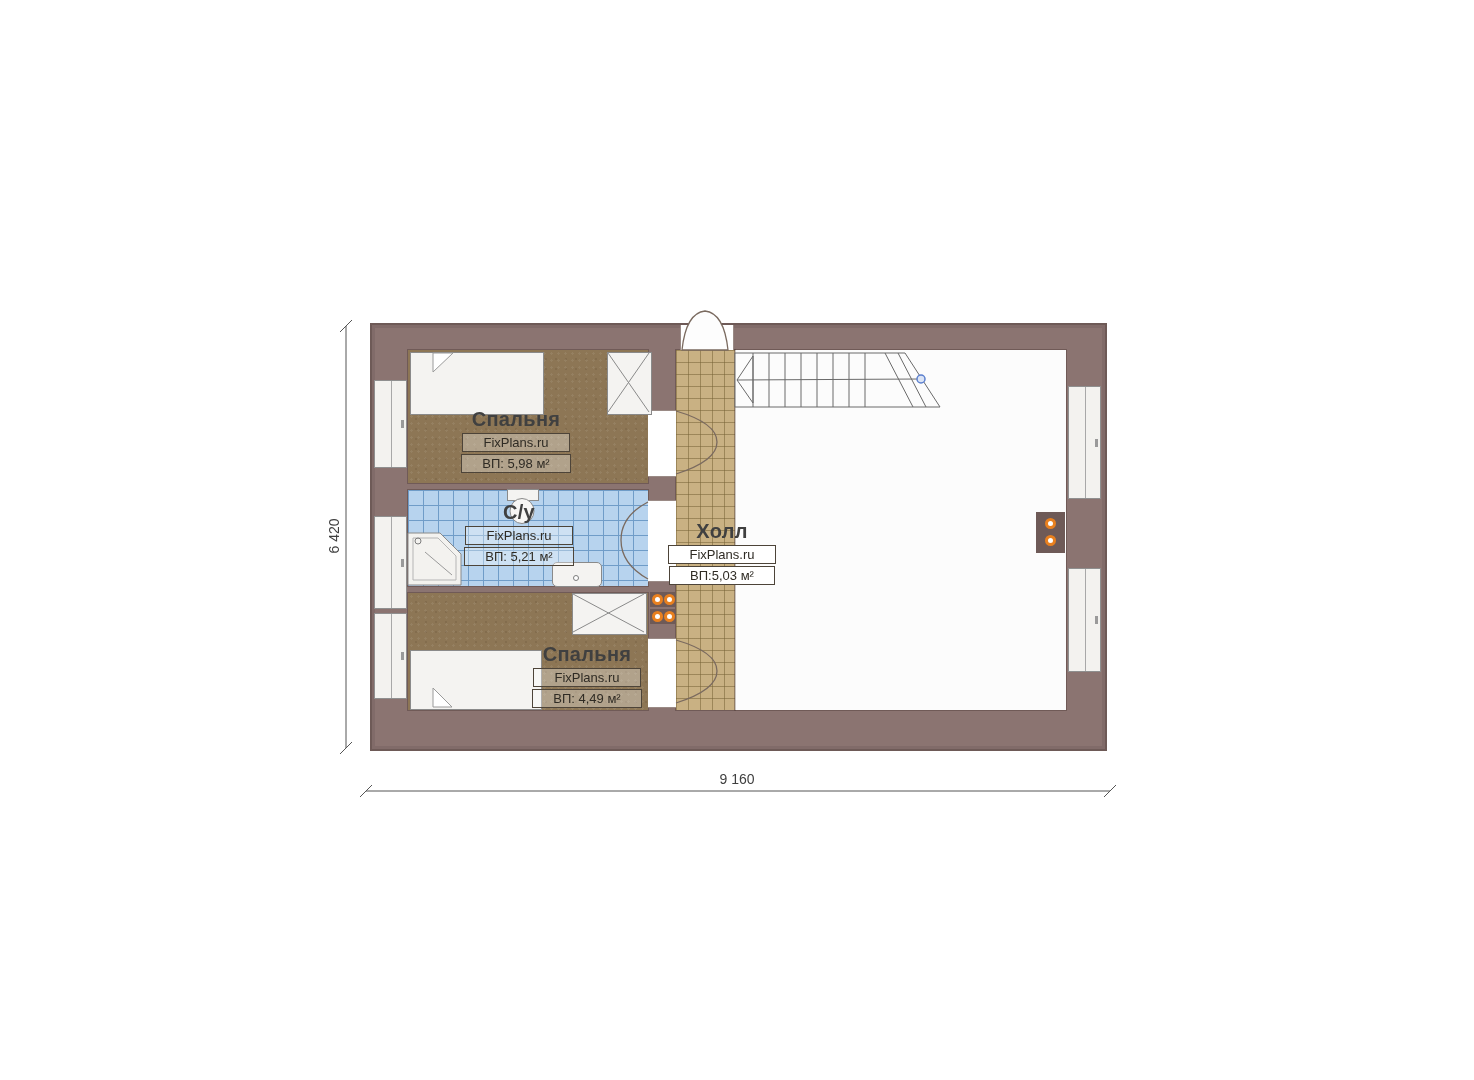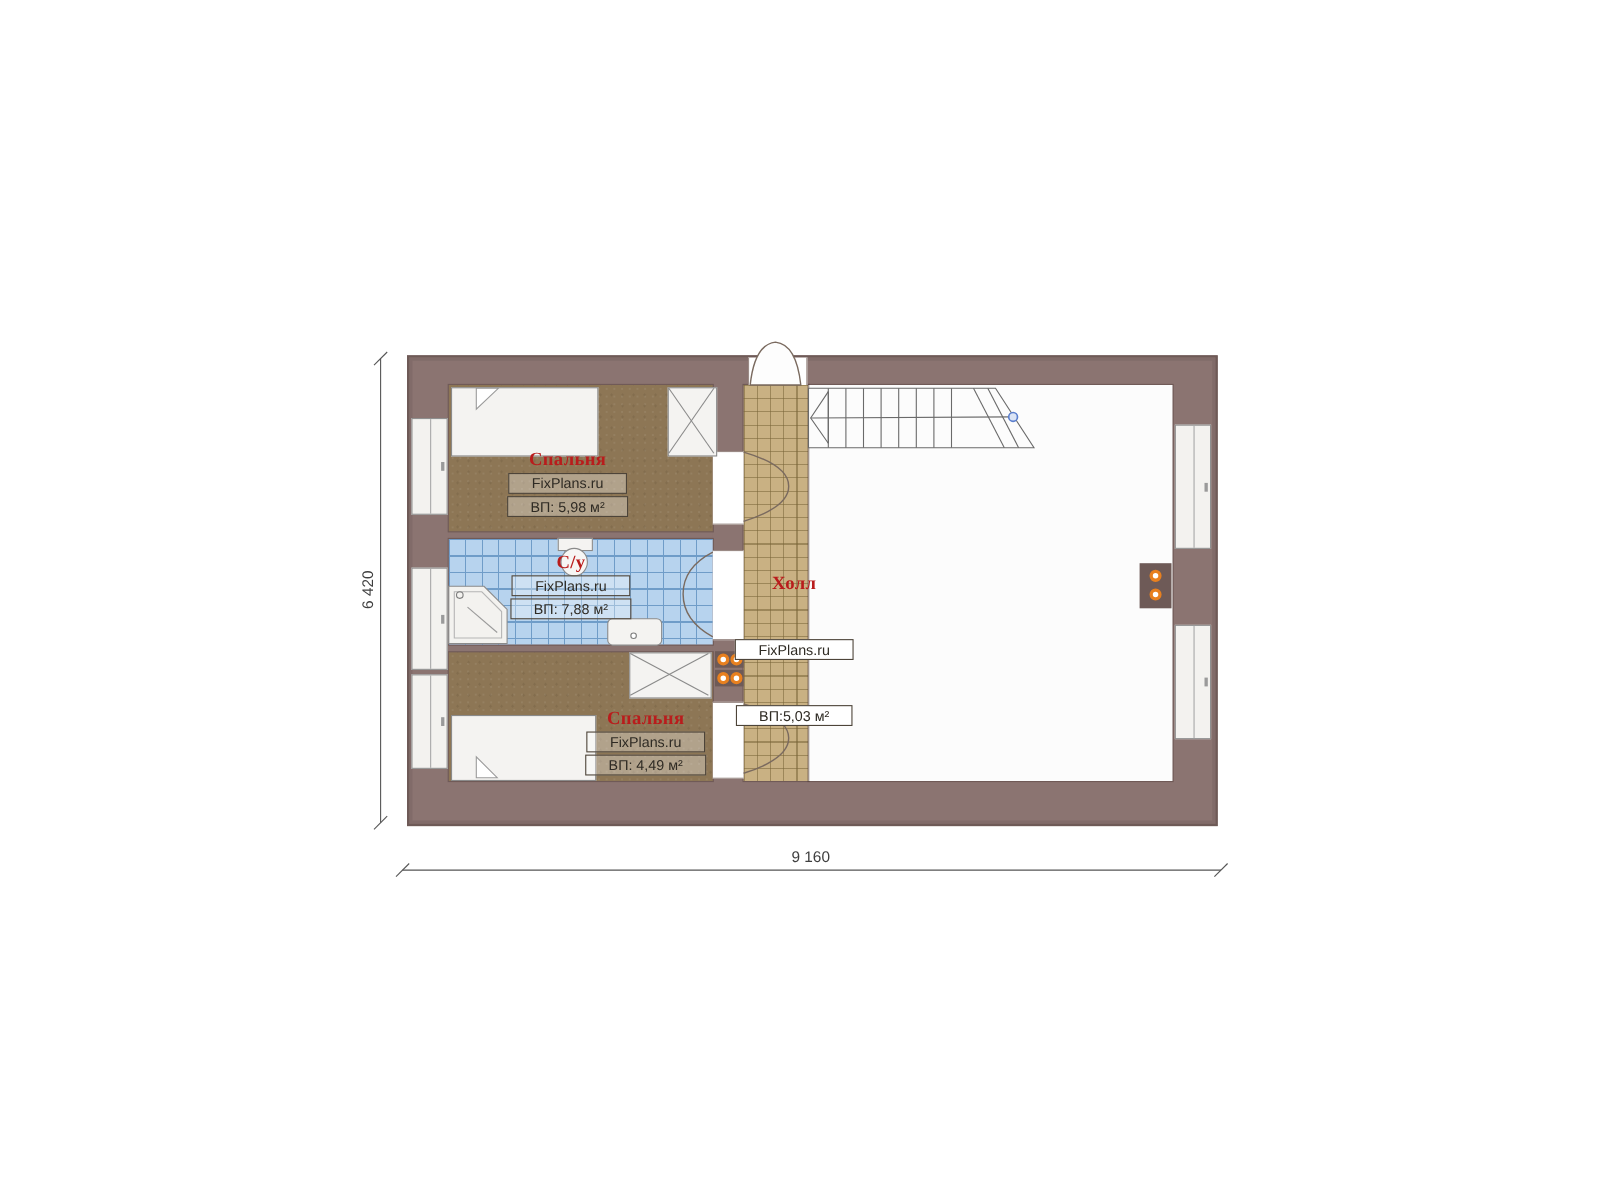--- a/index.html
+++ b/index.html
@@ -33,21 +33,21 @@
   
   .furn{background:#f4f3f1;border:1px solid #8a8a8a;z-index:4;}
   .rounded{border-radius:5px;}
   
   .radiator{background:#6e5a57;z-index:5;}
   .dot{position:absolute;width:5px;height:5px;background:#fff;border:3px solid #e8801f;border-radius:50%;}
   
   #linework{position:absolute;left:0;top:0;z-index:6;pointer-events:none;}
   
   .room-label{display:flex;flex-direction:column;align-items:center;z-index:7;}
-  .room-name{font-weight:bold;font-size:17px;color:#b91c1c;letter-spacing:0.3px;font-family:Liberation Serif, serif;}
+  .room-name{font-weight:bold;font-size:20px;color:#404040;letter-spacing:0.3px;}
   .label-box{border:1px solid #4d4439;background:rgba(255,255,255,0.32);font-size:13px;color:#2f2b24;
              padding:0 20px;line-height:17px;margin-top:2px;white-space:nowrap;}
   .boxes-white .label-box{background:#ffffff;}
   .dim-label{font-size:14px;color:#3f3f3f;text-align:center;z-index:7;}
 </style>
 </head>
 <body>
 
 <div id="page">
 
@@ -154,24 +154,24 @@
 
   <div class="abs room-label" style="left:446px;top:408px;width:140px;">
     <div class="room-name">Спальня</div>
     <div class="label-box">FixPlans.ru</div>
     <div class="label-box">ВП: 5,98 м²</div>
   </div>
 
   <div class="abs room-label" style="left:449px;top:501px;width:140px;align-items:center;">
     <div class="room-name">С/у</div>
     <div class="label-box">FixPlans.ru</div>
-    <div class="label-box">ВП: 7,88 м²</div>
+    <div class="label-box">ВП: 5,21 м²</div>
   </div>
 
-  <div class="abs room-label boxes-white" style="left:662px;top:520px;width:120px;gap:39px;">
+  <div class="abs room-label boxes-white" style="left:662px;top:520px;width:120px;">
     <div class="room-name">Холл</div>
     <div class="label-box">FixPlans.ru</div>
     <div class="label-box">ВП:5,03 м²</div>
   </div>
 
   <div class="abs room-label" style="left:517px;top:643px;width:140px;">
     <div class="room-name">Спальня</div>
     <div class="label-box">FixPlans.ru</div>
     <div class="label-box">ВП: 4,49 м²</div>
   </div>

